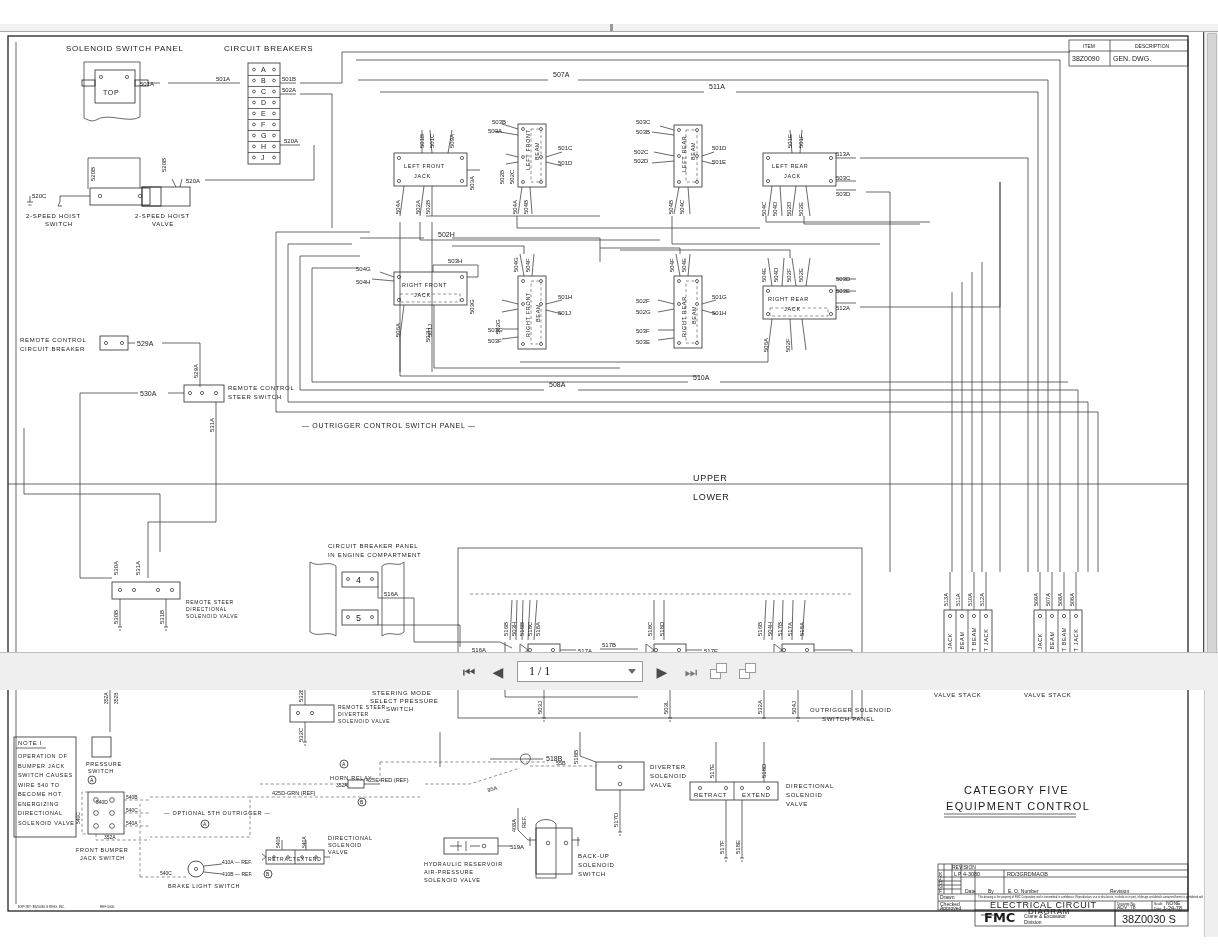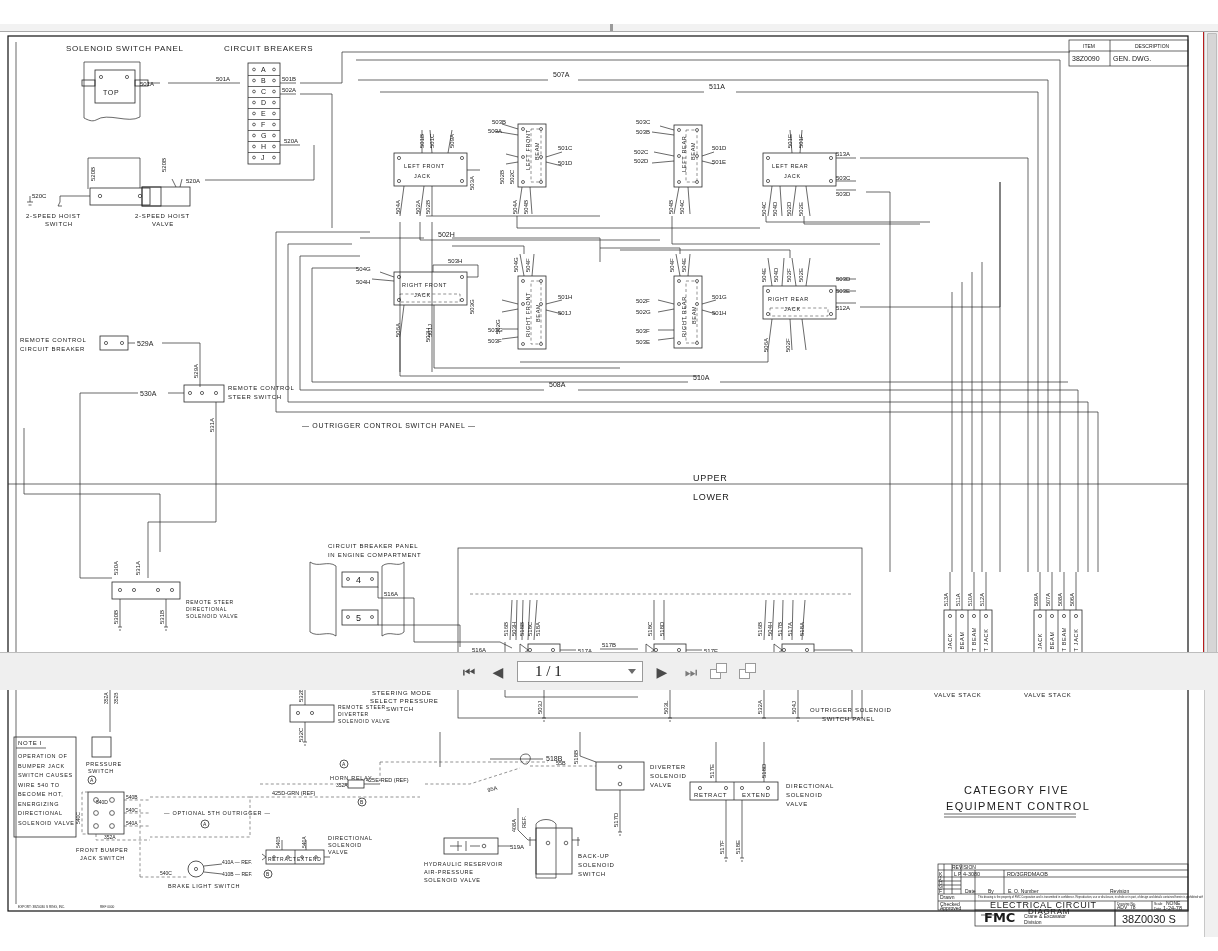--- a/index.html
+++ b/index.html
@@ -36,21 +36,21 @@
   .navbtn {
     width:20px; height:20px; display:flex; align-items:center; justify-content:center;
     color:#7a7a7a; font-size:14px; line-height:1; cursor:pointer; user-select:none;
   }
   .navbtn.dark { color:#4a4a4a; }
   .pagebox {
     position:relative; width:126px; height:21px; background:#fff;
     border:1px solid #9a9a9a; display:flex; align-items:center;
   }
   .pagebox .pv {
-    font-size:15px; color:#111; padding-left:17px; font-family:"Liberation Serif", serif;
+    font-size:12px; color:#111; padding-left:11px; font-family:"Liberation Serif", serif;
   }
   .pagebox .caret {
     position:absolute; right:6px; top:7px; width:0;height:0;
     border-left:4px solid transparent; border-right:4px solid transparent;
     border-top:5px solid #6b6b6b;
   }
   .iconbtn { width:20px;height:18px; position:relative; cursor:pointer; }
   .iconbtn .sq {
     position:absolute; width:11px; height:10px; border:1.4px solid #9a9a9a; background:#fff;
   }

